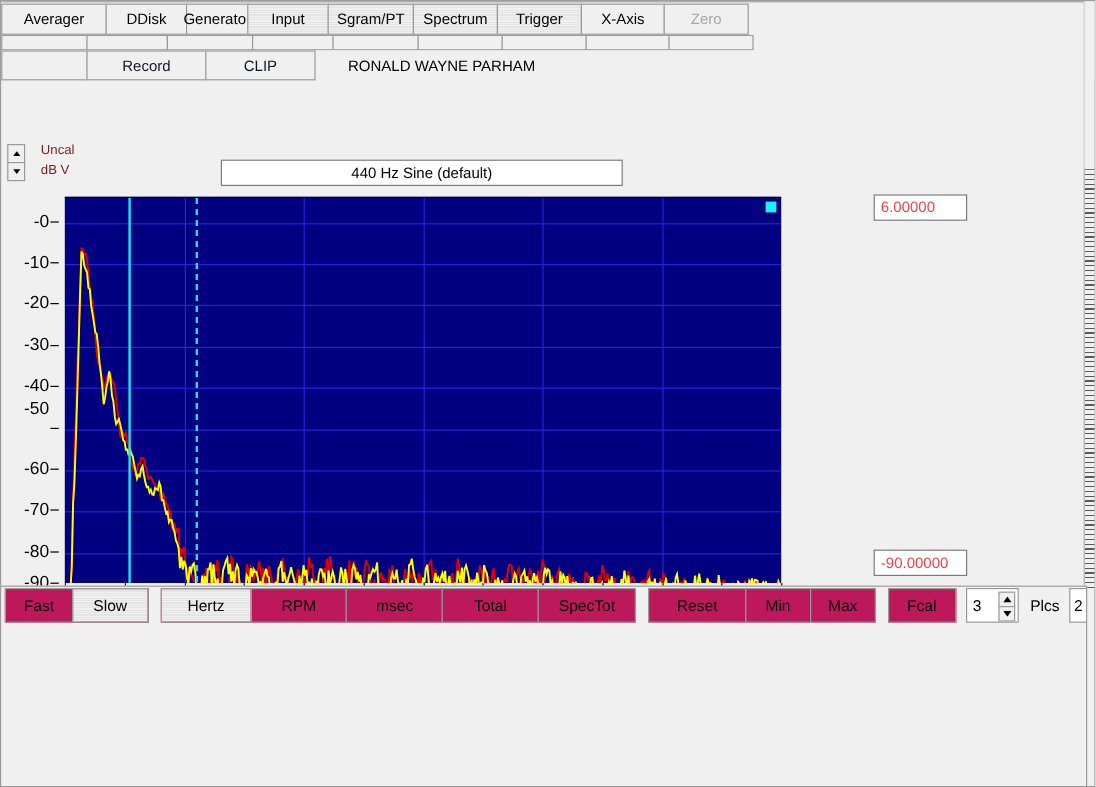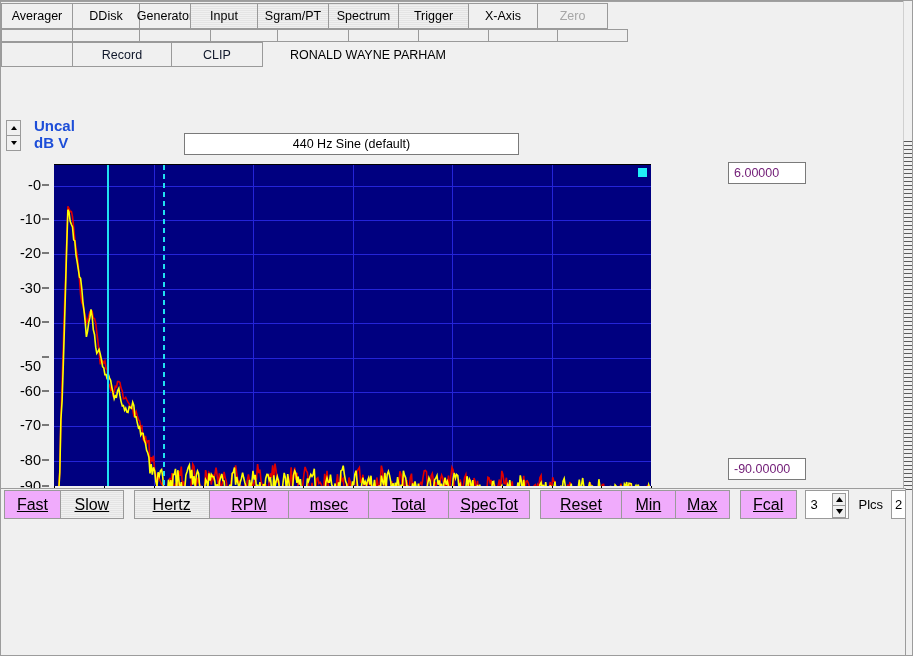--- a/index.html
+++ b/index.html
@@ -113,23 +113,22 @@
   }
   .spin-btn{
     flex:1;border:1px solid #9a9a9a;background:#f0f0f0;
     display:flex;align-items:center;justify-content:center;
     margin-bottom:-1px;
   }
   .spin-btn i{display:block;width:0;height:0;}
   .spin-up i{border-left:3px solid transparent;border-right:3px solid transparent;border-bottom:4px solid #000;}
   .spin-dn i{border-left:3px solid transparent;border-right:3px solid transparent;border-top:4px solid #000;}
   .uncal{
-    position:absolute;left:33px;top:116px;font-size:15px;color:#1d4ed8;
+    position:absolute;left:33px;top:116px;font-size:11px;color:#7f1d1d;
     line-height:17px;
-    font-weight:bold;
   }
   .uncal .l2{display:block;}
 
   .genbox{
     position:absolute;left:183px;top:132px;width:335px;height:22px;
     box-sizing:border-box;border:1px solid #7a7a7a;background:#ffffff;
     display:flex;align-items:center;justify-content:center;
     font-size:12.5px;color:#000;
   }
 
@@ -165,21 +164,21 @@
     position:absolute;left:53px;top:322px;width:597px;height:5px;
     background:#f0f0f0;
   }
   .xtick{position:absolute;top:0;width:1px;height:5px;background:#000;}
 
   
   .valbox{
     position:absolute;width:78px;height:22px;box-sizing:border-box;
     border:1px solid #7a7a7a;background:#ffffff;
     display:flex;align-items:center;
-    padding-left:5px;font-size:12.5px;color:#701a75;
+    padding-left:5px;font-size:12.5px;color:#ef4444;
   }
 
   
   .edge-hatch{
     position:absolute;right:0px;top:140px;width:8px;height:349px;
     background:repeating-linear-gradient(180deg,#5a5a5a 0 1px,#f0f0f0 1px 4px);
     border-left:1px solid #b0b0b0;
   }
   .edge-plain{
     position:absolute;right:0px;top:0px;width:8px;height:140px;
@@ -199,23 +198,23 @@
   .fc-title-text{font-size:12.5px;color:#6d6d6d;margin-left:10px;}
   .fc-winbtns{position:absolute;right:0;top:0;height:31px;display:flex;}
   .fc-winbtn{width:46px;height:31px;display:flex;align-items:center;justify-content:center;color:#9a9a9a;}
 
   .fc-toolbar{
     height:31px;display:flex;align-items:center;position:relative;
     padding-left:3px;
   }
   .fcbtn{
     height:29px;box-sizing:border-box;
-    border:1px solid #9a9a9a;background:#f0abfc;
-    display:flex;align-items:center;justify-content:center;
-    font-size:16px;color:#000;margin-right:-1px;text-decoration:underline;
+    border:1px solid #9a9a9a;background:#be185d;
+    display:flex;align-items:center;justify-content:center;
+    font-size:13px;color:#000;margin-right:-1px;
   }
   .fcbtn.dotted{
     background-image:repeating-linear-gradient(0deg,#f0f0f0 0 1px,#e4e4e4 1px 2px);
   }
   .fc-gap{width:11px;height:1px;}
   .fc-spin{
     width:45px;height:29px;box-sizing:border-box;border:1px solid #9a9a9a;
     background:#ffffff;display:flex;align-items:center;position:relative;
     margin-left:9px;
   }
@@ -236,21 +235,21 @@
   }
 </style>
 </head>
 <body>
 
 <div id="main-window">
 
 
 
   <div class="tabstrip">
-    <div class="tab" style="width:72px">Averager</div>
+    <div class="tab" style="width:88px">Averager</div>
     <div class="tab" style="width:68px">DDisk</div>
     <div class="tab" style="width:52px">Generator</div>
     <div class="tab dotted" style="width:68px">Input</div>
     <div class="tab dotted" style="width:72px">Sgram/PT</div>
     <div class="tab dotted" style="width:71px">Spectrum</div>
     <div class="tab dotted" style="width:71px">Trigger</div>
     <div class="tab" style="width:70px">X-Axis</div>
     <div class="tab disabled" style="width:71px">Zero</div>
   </div>
 
@@ -295,21 +294,21 @@
         <div class="ylabel" style="top: 20.625px;">-0</div>
         <div class="ytick" style="top: 20.625px;"></div>
         <div class="ylabel" style="top: 55px;">-10</div>
         <div class="ytick" style="top: 55px;"></div>
         <div class="ylabel" style="top: 89.375px;">-20</div>
         <div class="ytick" style="top: 89.375px;"></div>
         <div class="ylabel" style="top: 123.75px;">-30</div>
         <div class="ytick" style="top: 123.75px;"></div>
         <div class="ylabel" style="top: 158.125px;">-40</div>
         <div class="ytick" style="top: 158.125px;"></div>
-        <div class="ylabel" style="top: 202px;">-50</div>
+        <div class="ylabel" style="top: 177px;">-50</div>
         <div class="ytick" style="top: 192.5px;"></div>
         <div class="ylabel" style="top: 226.875px;">-60</div>
         <div class="ytick" style="top: 226.875px;"></div>
         <div class="ylabel" style="top: 261.25px;">-70</div>
         <div class="ytick" style="top: 261.25px;"></div>
         <div class="ylabel" style="top: 295.625px;">-80</div>
         <div class="ytick" style="top: 295.625px;"></div>
         <div class="ylabel" style="top: 322px;">-90</div>
         <div class="ytick" style="top: 322px;"></div>
       </div>

